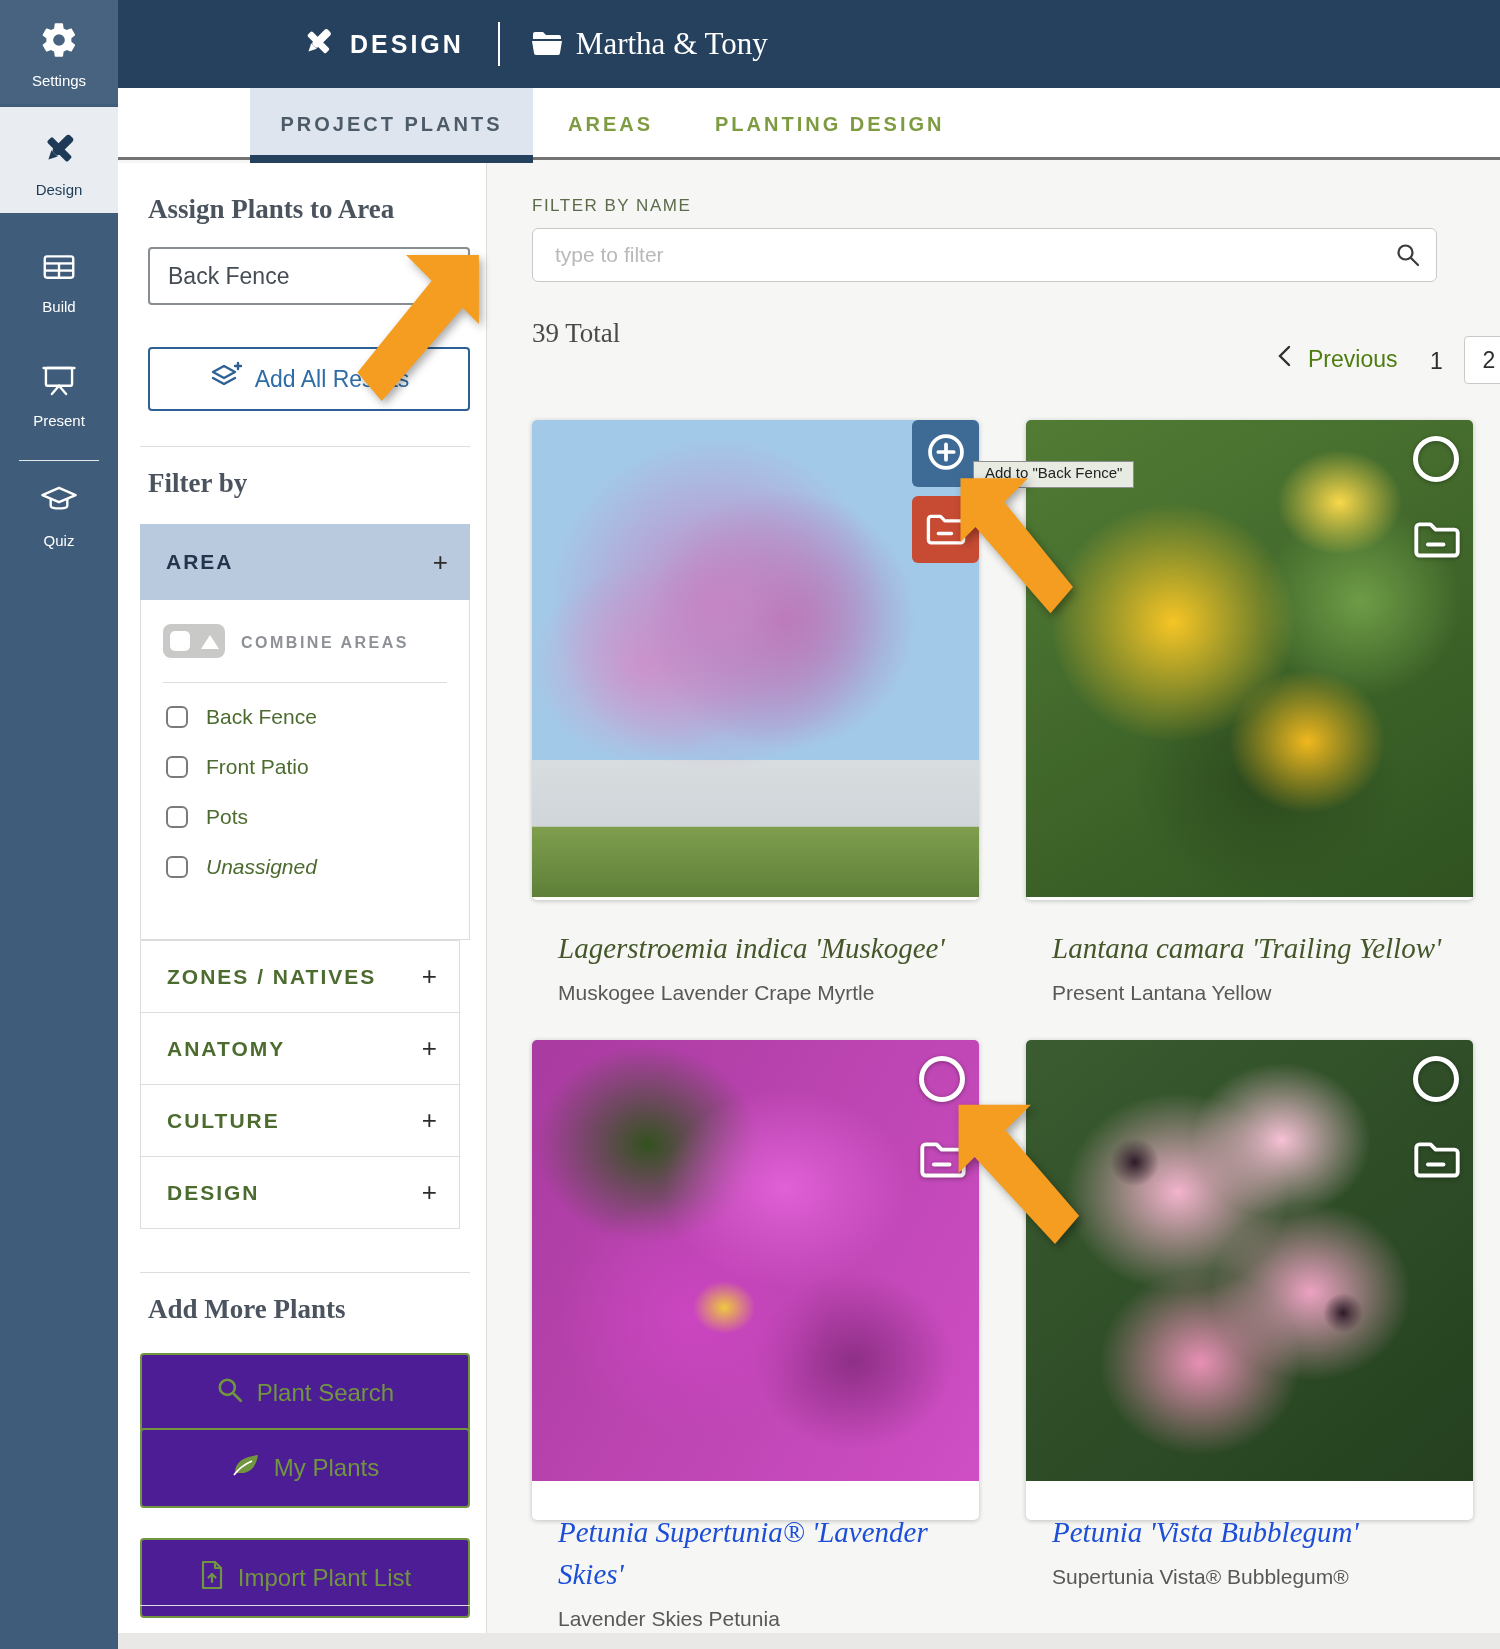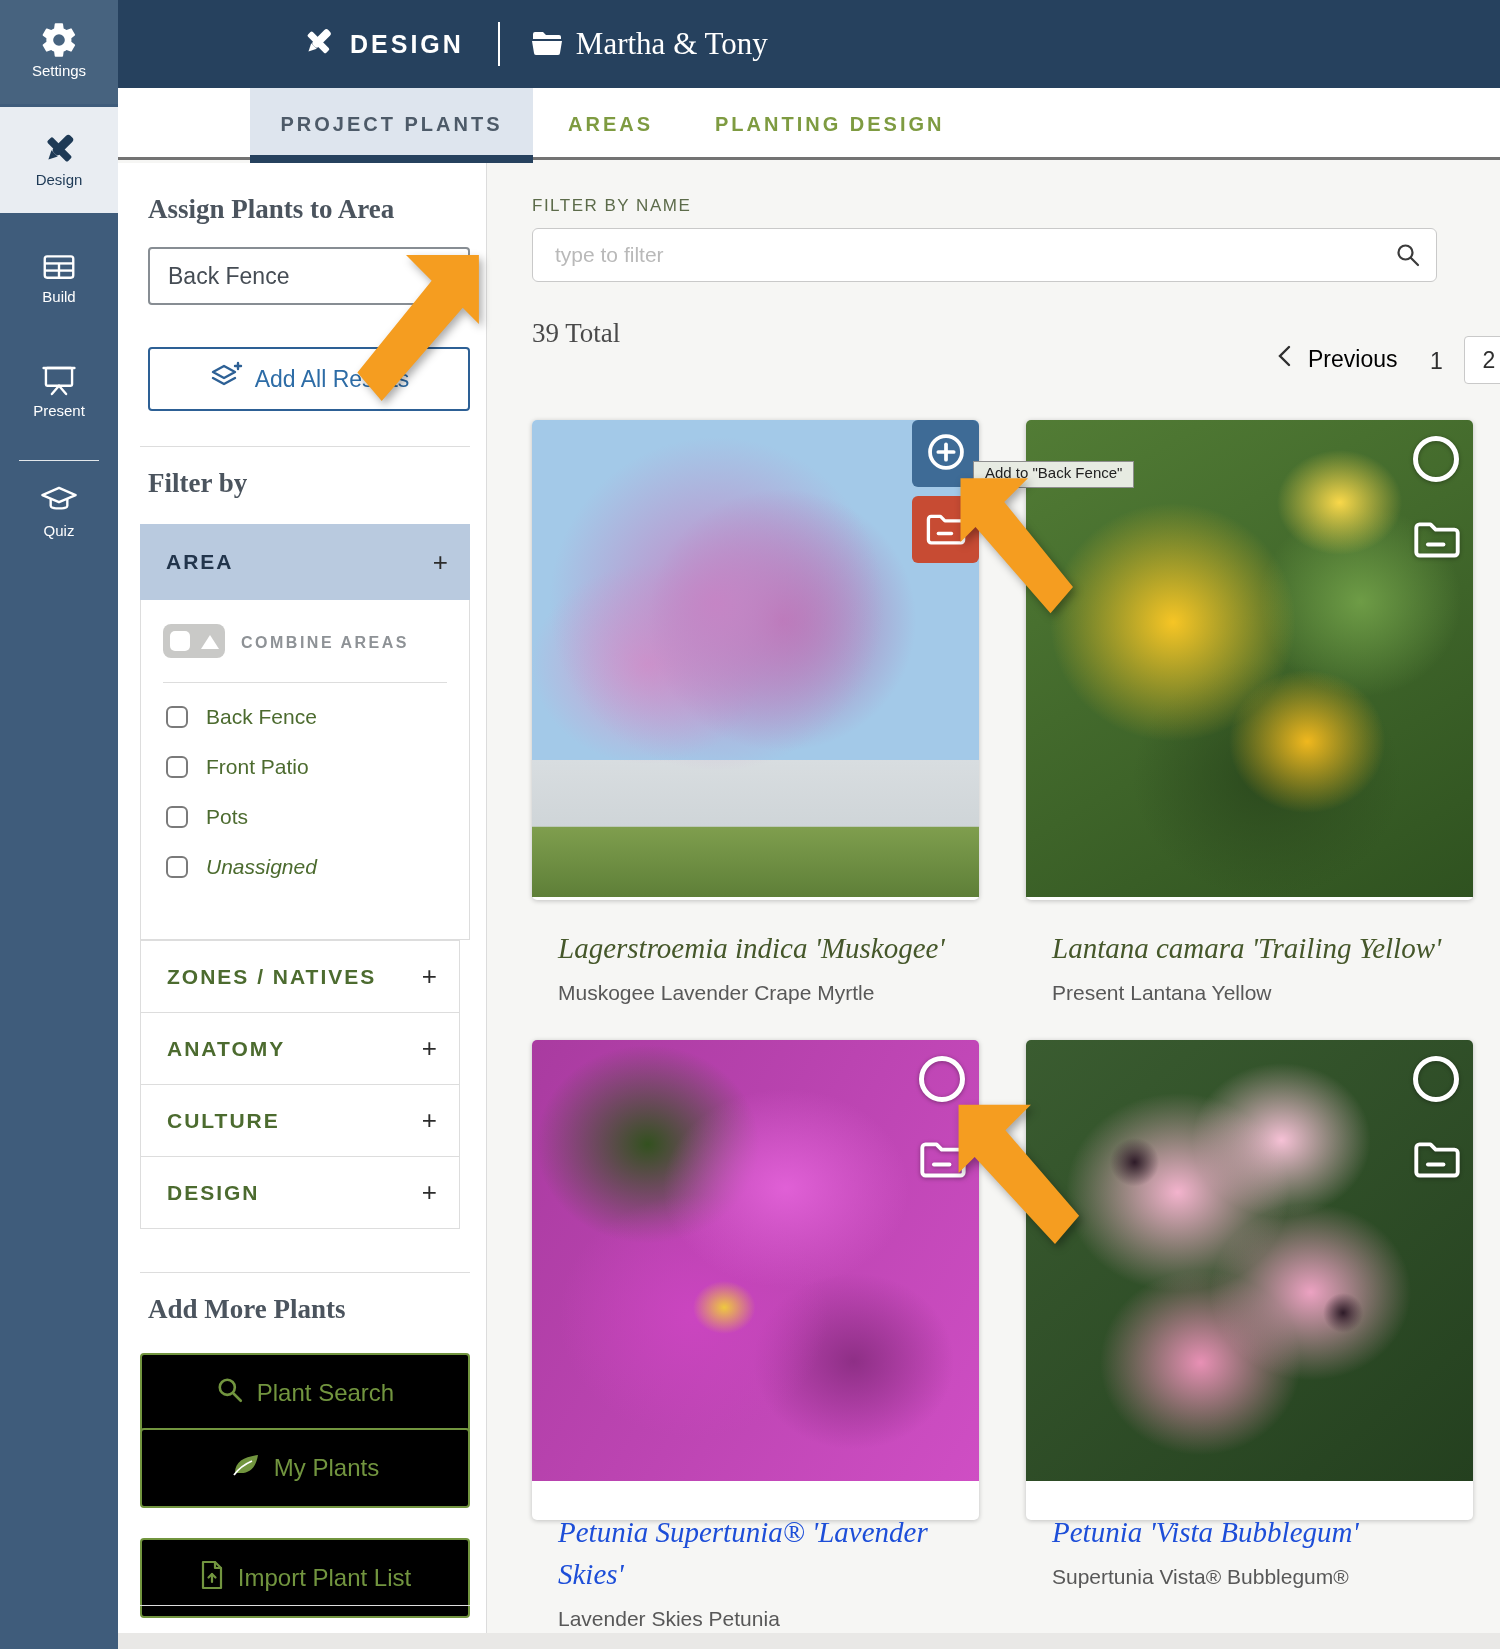--- a/index.html
+++ b/index.html
@@ -4,21 +4,21 @@
 <style>
   * { margin:0; padding:0; box-sizing:border-box; }
   html,body { width:1500px; height:1649px; overflow:hidden; position:relative;
               font-family:"Liberation Sans","DejaVu Sans",sans-serif; background:#f6f6f4; }
   .serif { font-family:"Liberation Serif","DejaVu Serif",serif; }
   .abs { position:absolute; }
 
   
   #sidebar { position:absolute; left:0; top:0; width:118px; height:1649px; background:#3f5c7b; z-index:5; }
   .side-item { position:absolute; left:0; width:118px; text-align:center; color:#fff; }
-  .side-item .lbl { display:block; font-size:15px; margin-top:2px; }
+  .side-item .lbl { display:block; font-size:15px; margin-top:12px; }
   .side-item svg { display:block; margin:0 auto; }
   .tile-settings { top:0; height:104px; background:#47637f; padding-top:20px; }
   .tile-design { top:107px; height:106px; background:#e9edf2; color:#1e3a56; padding-top:22px; }
   .tile-design .lbl { color:#1e3a56; }
   .item-build { top:248px; }
   .item-present { top:362px; }
   .side-divider { position:absolute; top:460px; left:19px; width:80px; border-top:1px solid rgba(255,255,255,.85); }
   .item-quiz { top:482px; }
 
   
@@ -65,38 +65,38 @@
   #div2 { left:163px; top:682px; width:284px; }
   .opt-row { position:absolute; left:166px; display:flex; align-items:center; gap:18px; }
   .cb { width:22px; height:22px; border:2px solid #7a7a7a; border-radius:6px; background:#fff; }
   .opt-lbl { font-size:21px; color:#4c6b2f; }
   .italic { font-style:italic; }
   .acc { left:140px; width:320px; height:73px; background:#fff; border:1px solid #ddd;
          display:flex; align-items:center; padding:0 22px 0 26px; }
   #acc-zones { top:940px; } #acc-anatomy { top:1012px; } #acc-culture { top:1084px; } #acc-design { top:1156px; }
   #div3 { left:140px; top:1272px; width:330px; }
   #addmore-heading { left:148px; top:1294px; }
-  .green-btn { left:140px; width:330px; height:80px; background:#000000; border:2px solid #72953f;
+  .green-btn { left:140px; width:330px; height:80px; background:#4c1d95; border:2px solid #72953f;
                border-radius:4px; display:flex; align-items:center; justify-content:center; gap:13px;
                font-size:24px; color:#72953f; cursor:pointer; }
   #btn-plant-search { top:1353px; } #btn-my-plants { top:1428px; } #btn-import { top:1538px; }
   #div4 { left:140px; top:1605px; width:330px; }
 
   
   #main { position:absolute; left:488px; top:163px; right:0; bottom:0; background:#f6f6f4; }
   #filter-label { left:532px; top:196px; font-size:17px; letter-spacing:1.5px; color:#5c6b4a; }
   #search-wrap { left:532px; top:228px; width:905px; height:54px; }
   #search-input { width:100%; height:100%; border:1px solid #c9c9c9; border-radius:6px;
                   padding:0 56px 0 22px; font-size:21px; color:#444; background:#fff;
                   font-family:"Liberation Sans","DejaVu Sans",sans-serif; }
   #search-input::placeholder { color:#b9b9b9; }
   #search-icon { position:absolute; right:16px; top:14px; }
   #total-label { left:532px; top:318px; font-size:27px; color:#4a4a4a; }
   #prev-btn { left:1274px; top:344px; display:flex; align-items:center; gap:14px;
-              font-size:23px; color:#000000; cursor:pointer; }
+              font-size:23px; color:#4d7c0f; cursor:pointer; }
   #page-1 { left:1430px; top:348px; font-size:23px; color:#2f2f2f; }
   #page-2 { left:1464px; top:336px; width:50px; height:48px; background:#fff; border:1px solid #c9c9c9;
             border-radius:4px; display:flex; align-items:center; justify-content:center;
             font-size:23px; color:#2f2f2f; }
 
   
   .card { position:absolute; width:447px; height:480px; background:#fff; border-radius:5px;
           box-shadow:0 1px 5px rgba(0,0,0,.22); }
   #card-0 { left:532px; top:420px; } #card-1 { left:1026px; top:420px; }
   #card-2 { left:532px; top:1040px; } #card-3 { left:1026px; top:1040px; }

